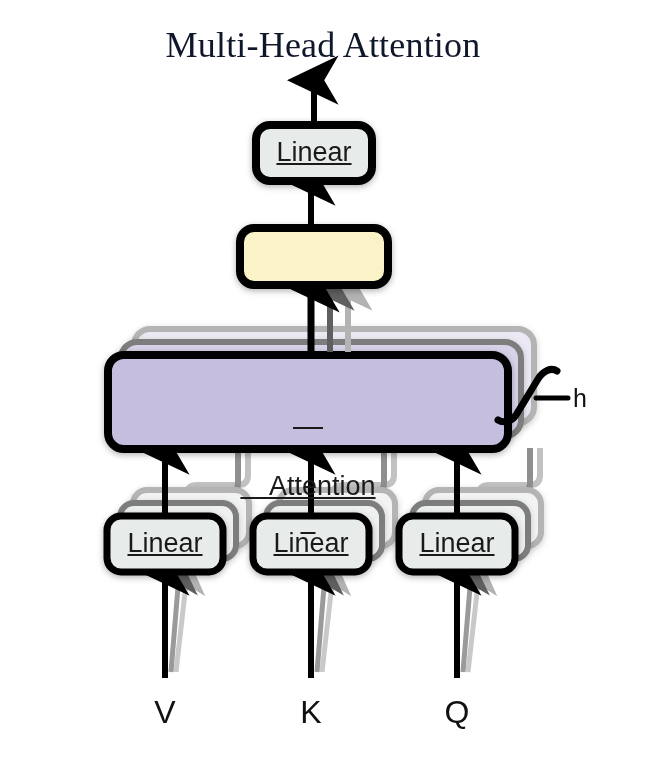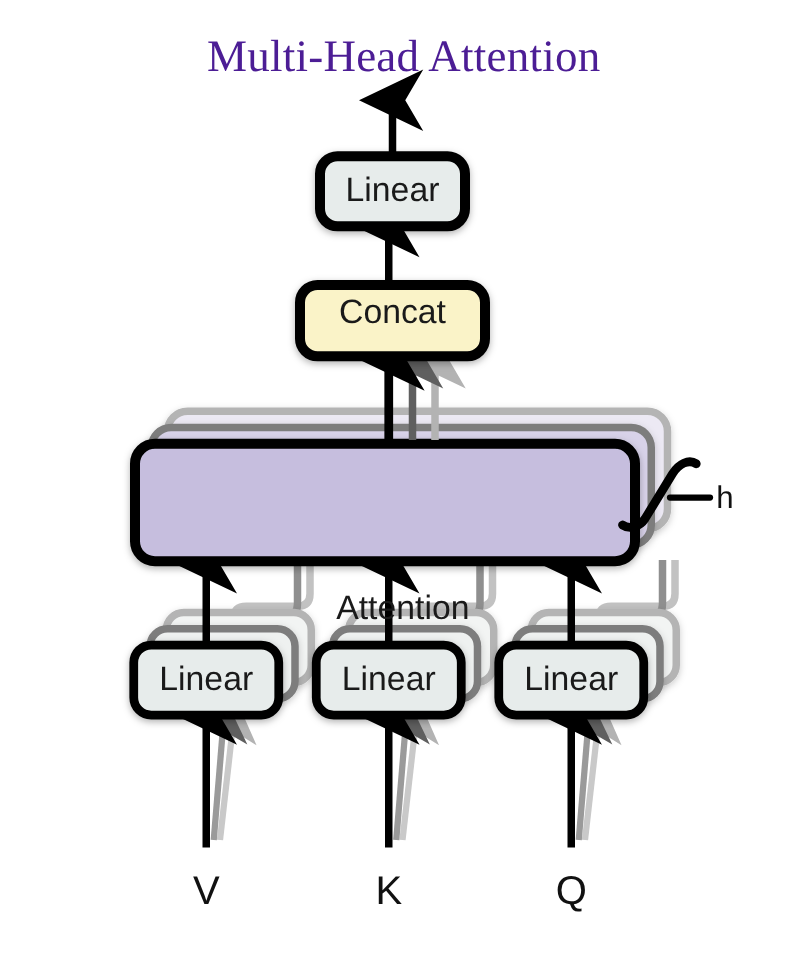--- a/index.html
+++ b/index.html
@@ -21,30 +21,31 @@
     height: 783px;
   }
   .title {
     position: absolute;
     left: 0;
     top: 24px;
     width: 646px;
     text-align: center;
     font-family: "Liberation Serif", serif;
     font-size: 36px;
-    color: #4c1d95;
+    color: #0f172a;
     letter-spacing: 0.2px;
   }
   .boxlabel {
     position: absolute;
     font-family: "Liberation Sans", sans-serif;
     color: #1a1a1a;
     text-align: center;
     pointer-events: none;
     white-space: pre;
+    text-decoration: underline;
   }
   .lbl-linear-top {
     left: 256px; top: 137px; width: 116px;
     font-size: 27px; line-height: 30px;
   }
   .lbl-concat {
     left: 240px; top: 234px; width: 148px;
     font-size: 27px; line-height: 30px;
   }
   .lbl-attn {
@@ -182,21 +183,20 @@
     <g>
       <rect x="256" y="125" width="116" height="56" rx="14" ry="14" fill="#e7eceb" stroke="#000000" stroke-width="8" filter="url(#softshadow)"></rect>
     </g>
 
     <path d="M314,125 L314,82" stroke="#000000" stroke-width="6" fill="none" marker-end="url(#ah-black)"></path>
 
   </svg>
 
   <div class="boxlabel lbl-linear-top">Linear</div>
 
-  <div class="boxlabel lbl-concat">Concat</div>
 
   <div class="boxlabel lbl-attn">
     <br>
     <span>Attention</span>
   </div>
 
   <div class="boxlabel lbl-linear-b lbl-lin-v">Linear</div>
   <div class="boxlabel lbl-linear-b lbl-lin-k">Linear</div>
   <div class="boxlabel lbl-linear-b lbl-lin-q">Linear</div>
 

